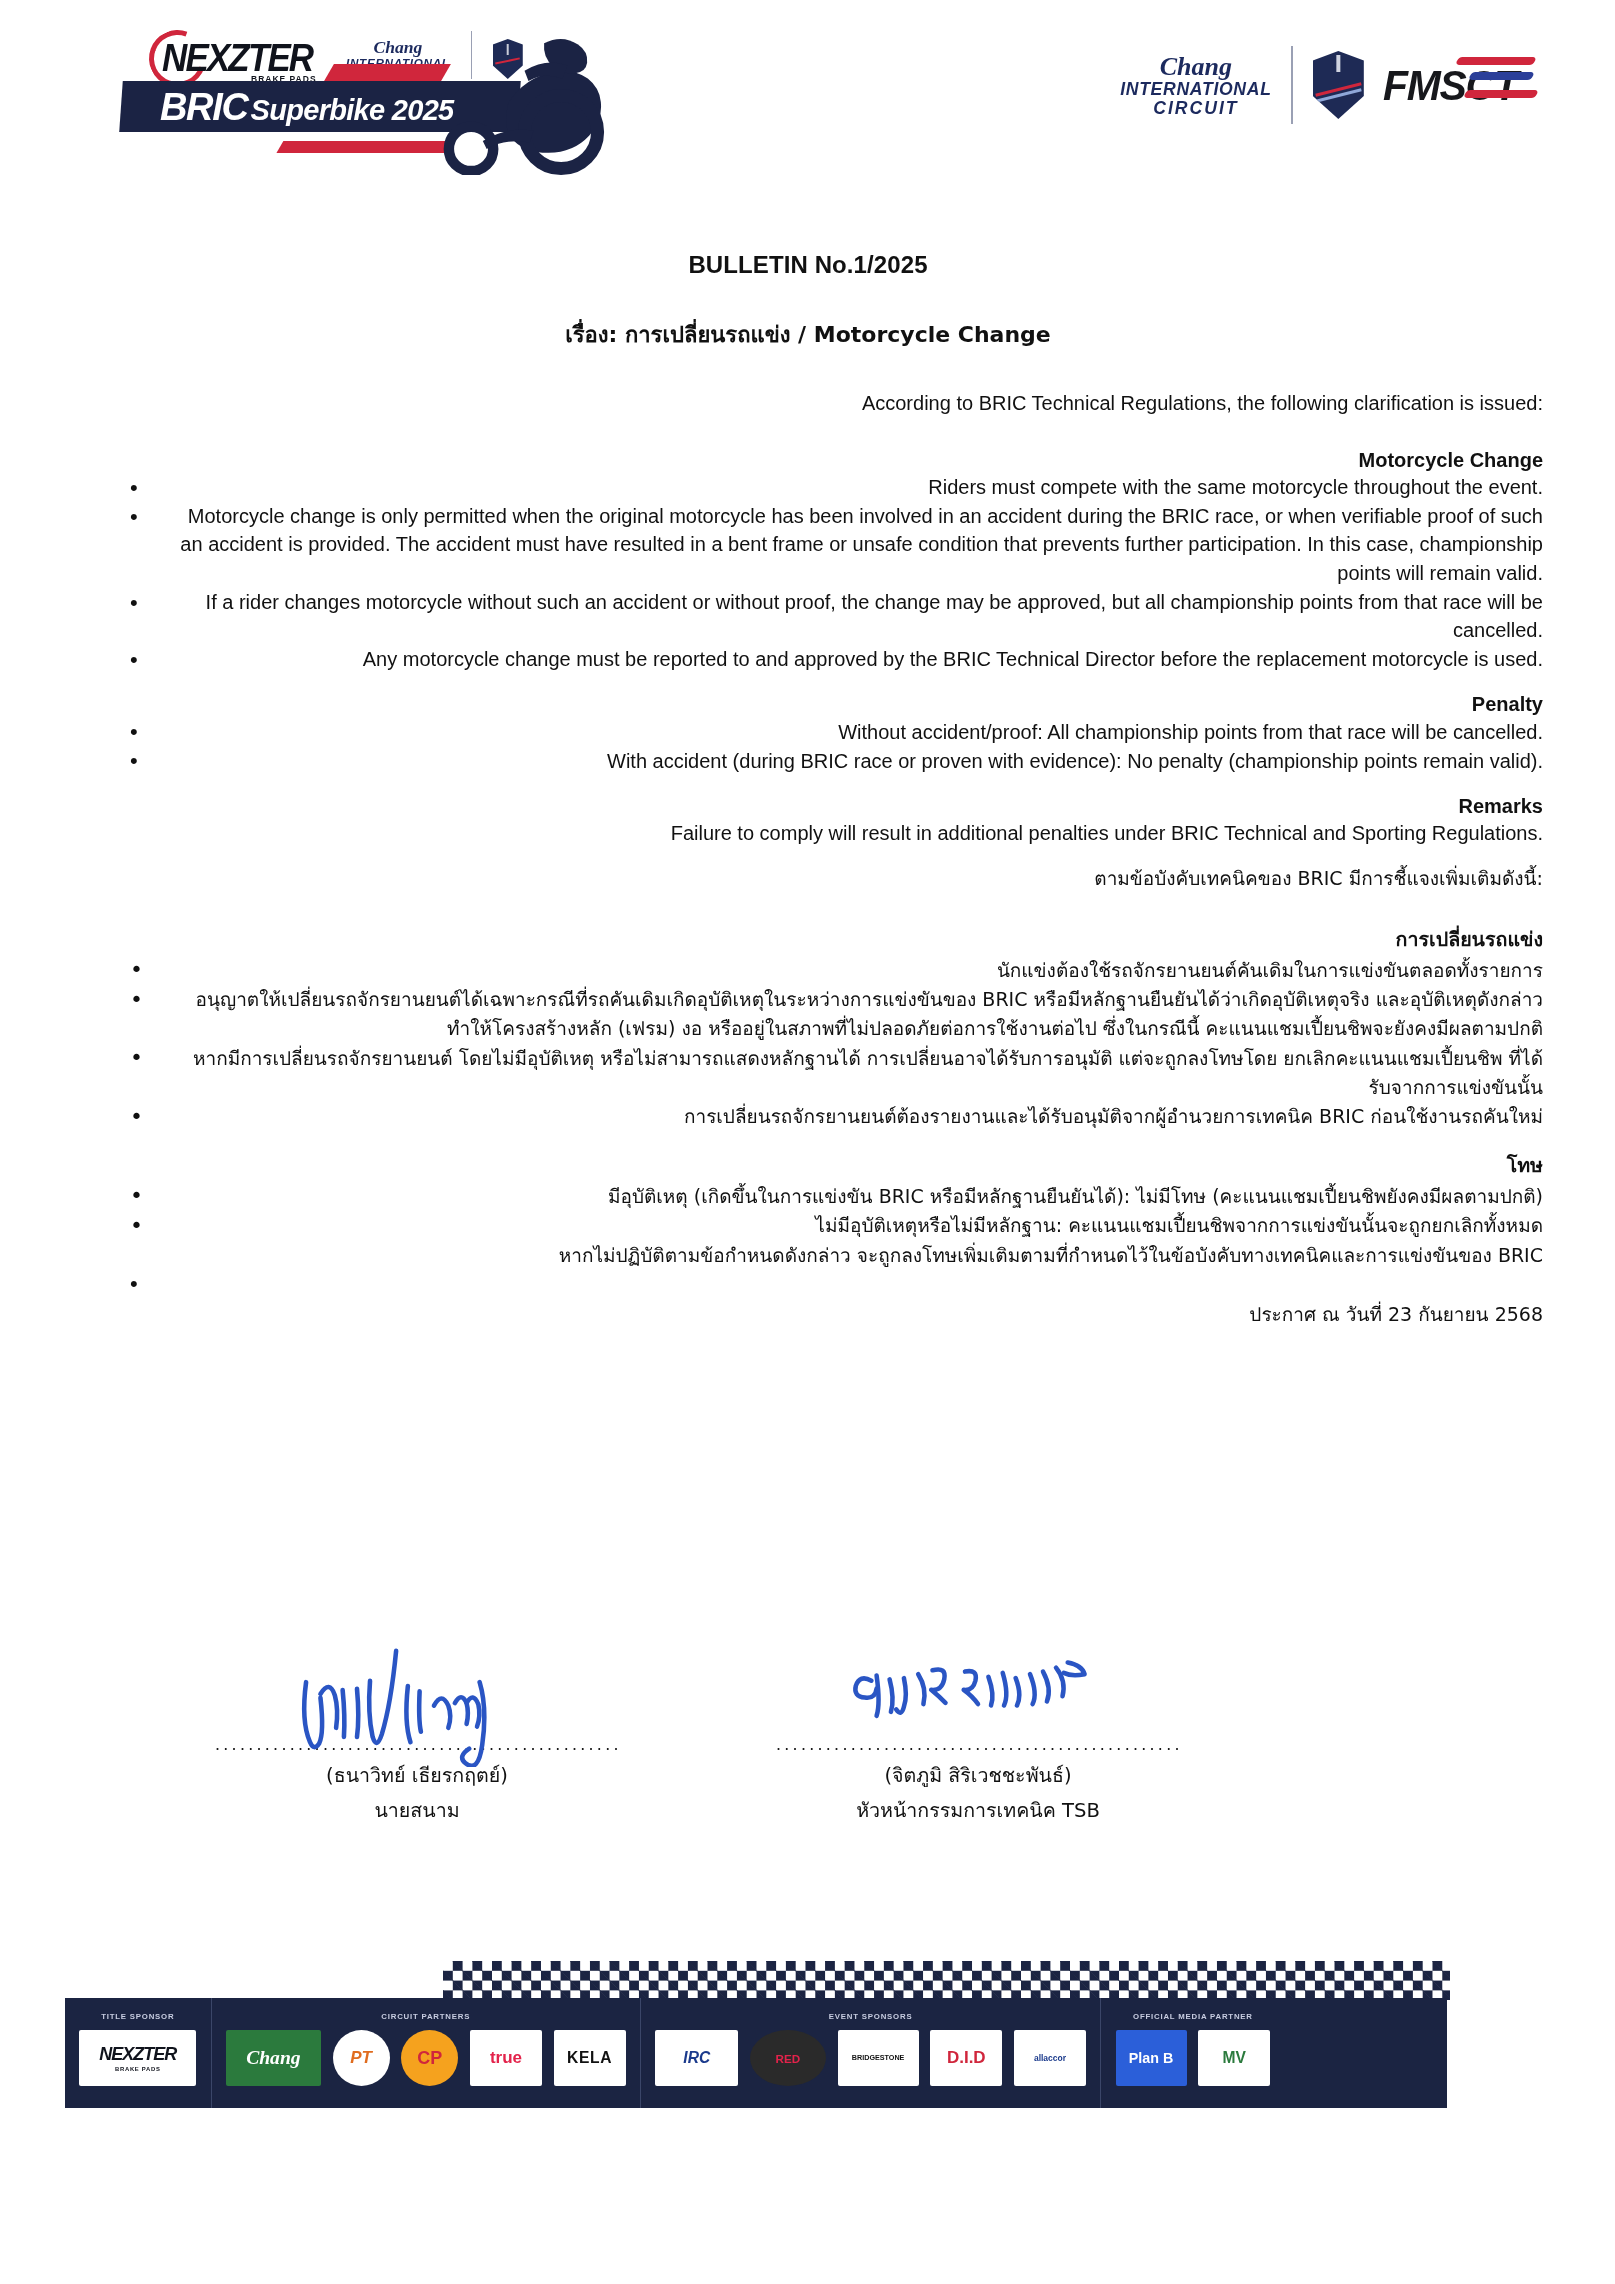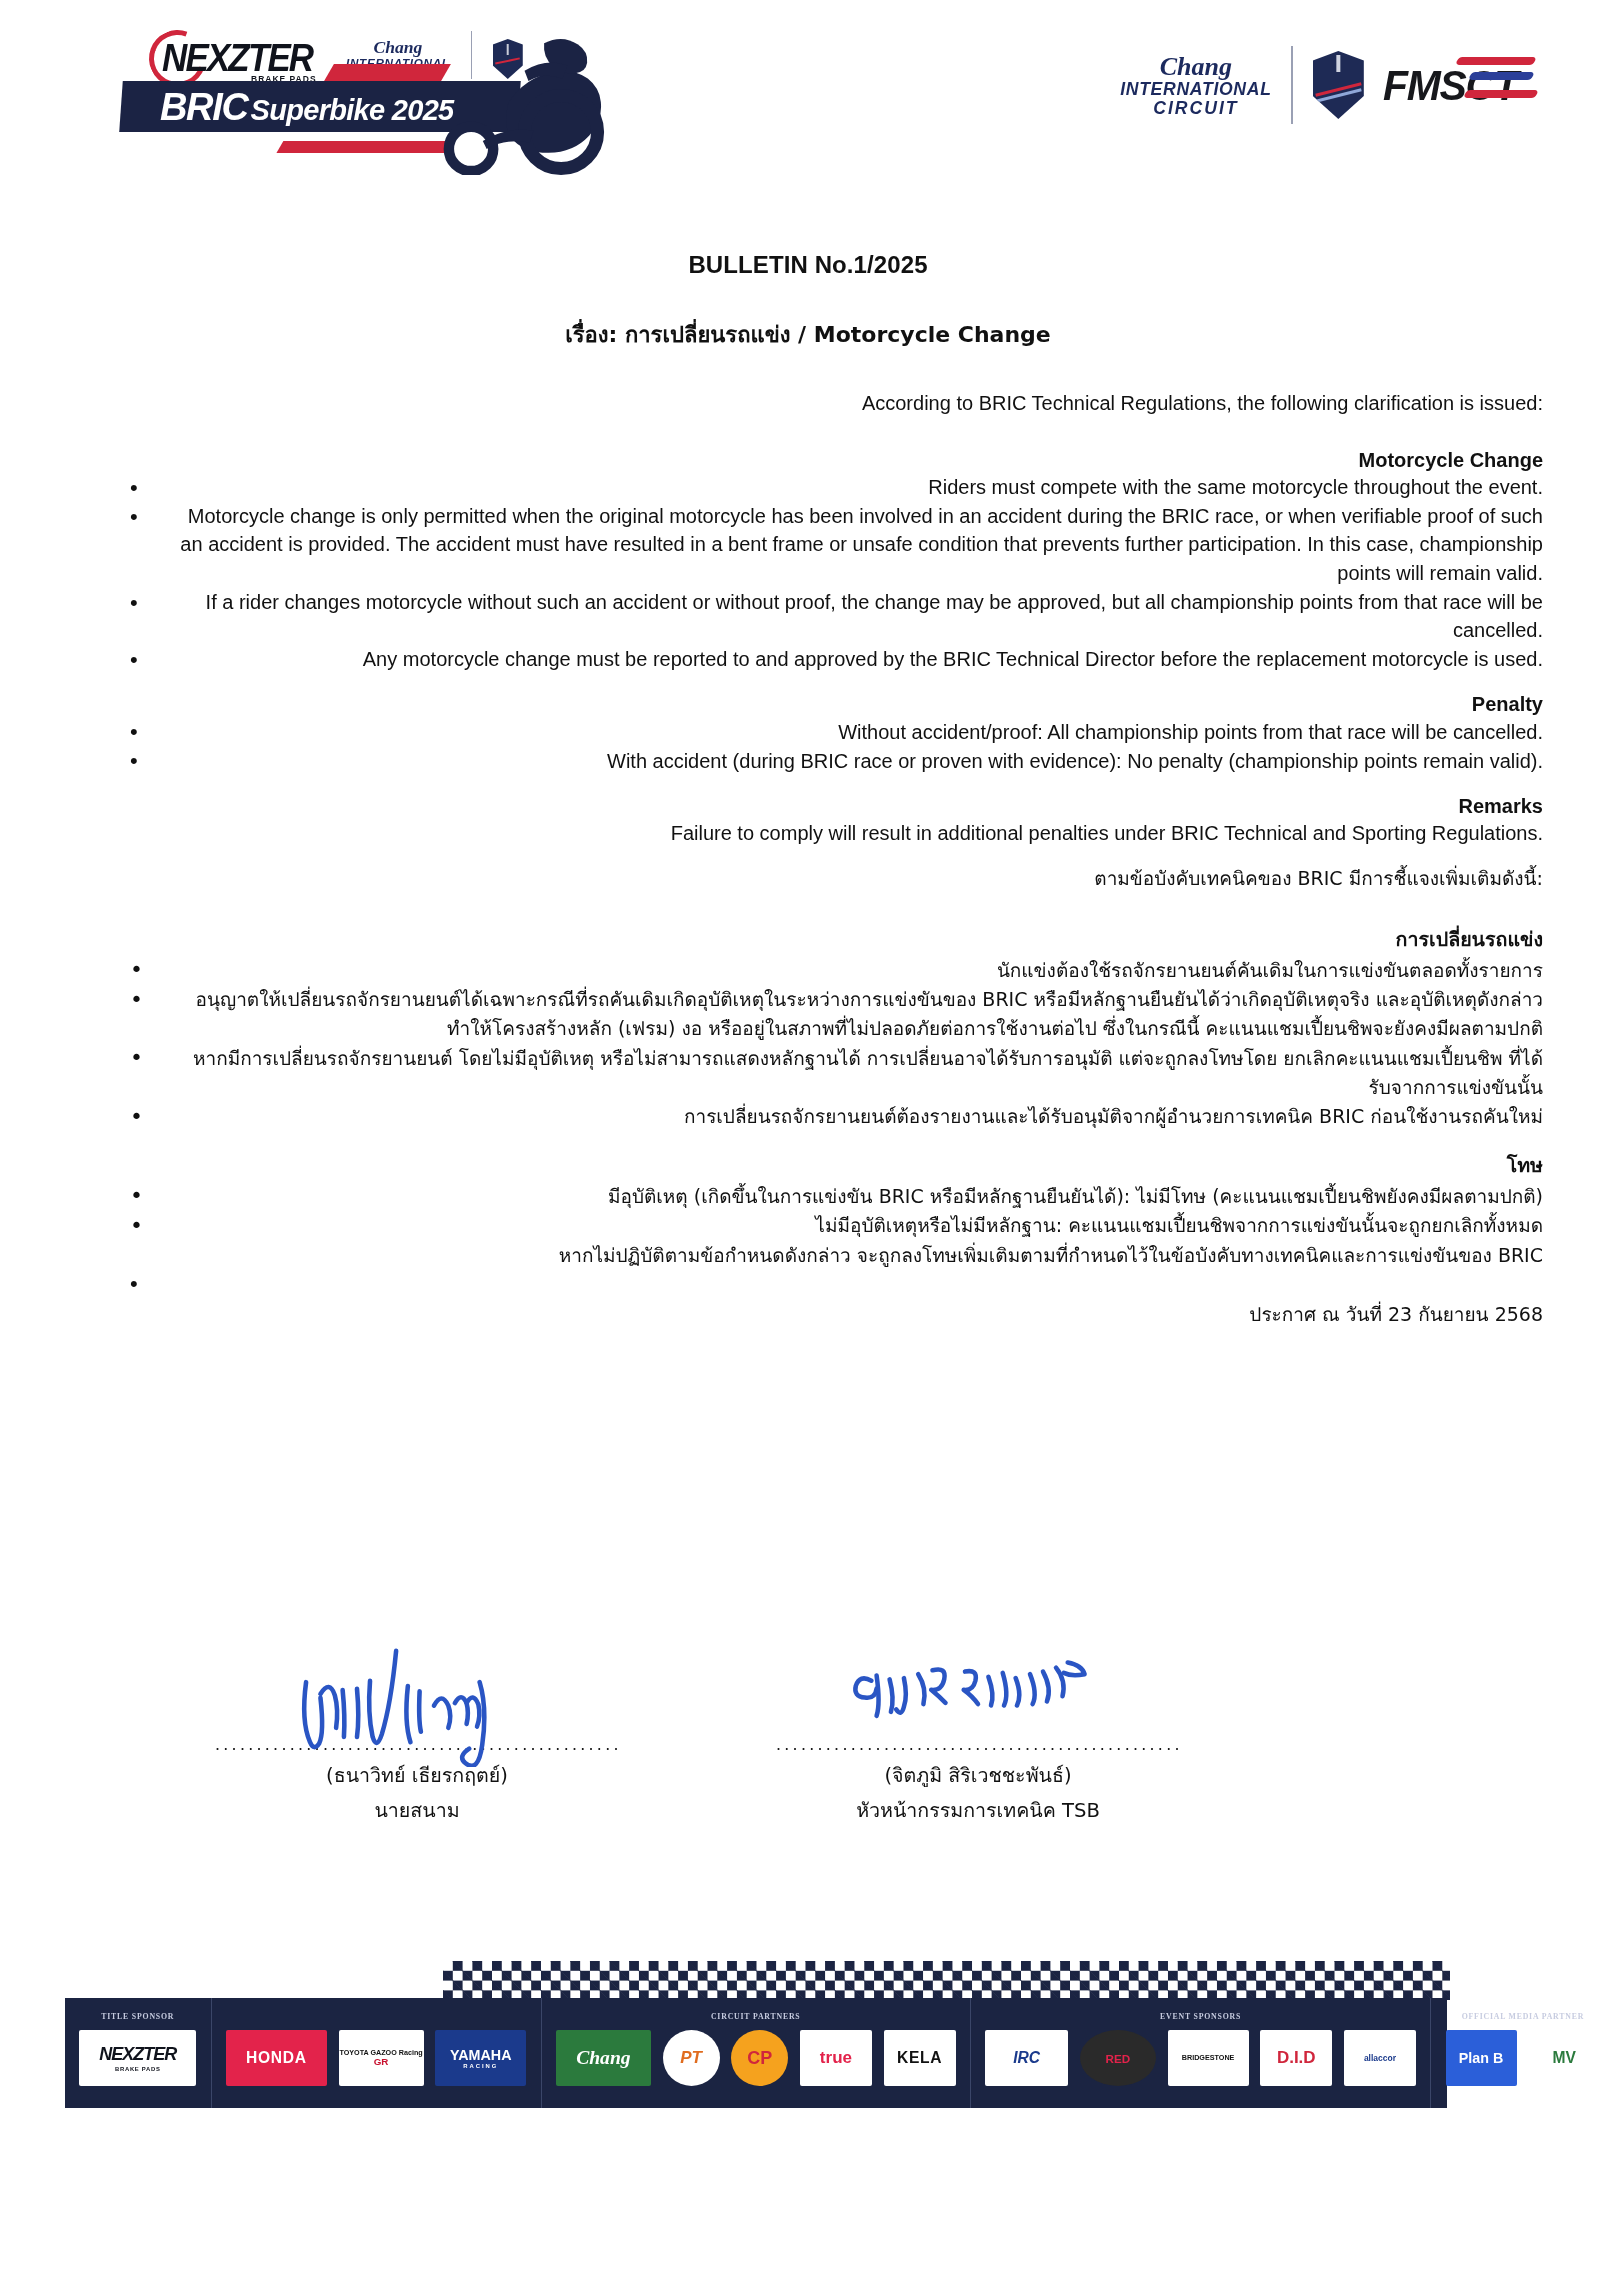--- a/index.html
+++ b/index.html
@@ -279,21 +279,20 @@
     position:relative; height:100%;
     display:flex; align-items:center; gap:11.7px;
     padding:0 14.3px;
   }
   .sp-group + .sp-group{ border-left:1.3px solid #3b4668; }
   .sp-label{
     position:absolute; top:14.3px; left:0; right:0;
     text-align:center;
     font-size:7.8px; color:#c7cce0; letter-spacing:0.8px;
     font-weight:bold;
-    font-family:Liberation Serif, serif;
   }
   .logo-box{
     background:#ffffff; border-radius:2px;
     display:flex; align-items:center; justify-content:center;
     height:56px; margin-top:10.4px;
     overflow:hidden;
     font-weight:bold;
   }
   .lb-nexzter{ width:117px; flex-direction:column; gap:1.3px; }
   .lb-nexzter .n1{ font-size:18px; font-style:italic; letter-spacing:-1px; color:#10131c; }
@@ -497,32 +496,20 @@
   <div class="footer-inner">
 
     <div class="sp-group">
       <div class="sp-label">TITLE SPONSOR</div>
       <div class="logo-box lb-nexzter">
         <div class="n1">NEXZTER</div>
         <div class="n2">BRAKE PADS</div>
       </div>
     </div>
 
-    <div class="sp-group">
-      <div class="sp-label"></div>
-      <div class="logo-box lb-honda">HONDA</div>
-      <div class="logo-box lb-gr">
-        <div class="g1">TOYOTA GAZOO Racing</div>
-        <div>GR</div>
-      </div>
-      <div class="logo-box lb-yamaha">
-        <div>YAMAHA</div>
-        <div class="y2">RACING</div>
-      </div>
-    </div>
 
     <div class="sp-group">
       <div class="sp-label">CIRCUIT PARTNERS</div>
       <div class="logo-box lb-chang">Chang</div>
       <div class="logo-box lb-pt">PT</div>
       <div class="logo-box lb-cp">CP</div>
       <div class="logo-box lb-true">true</div>
       <div class="logo-box lb-kela">KELA</div>
     </div>
 

